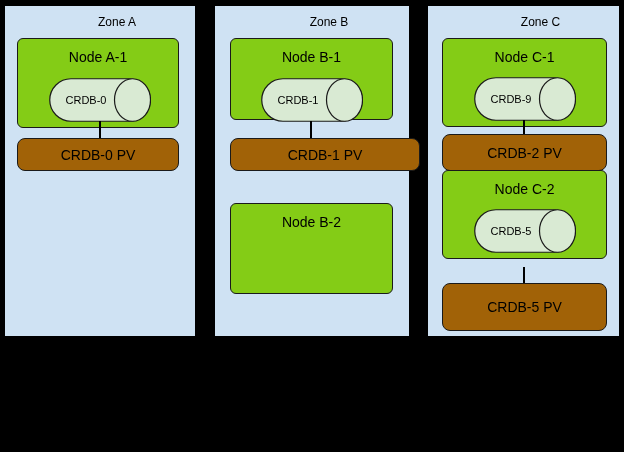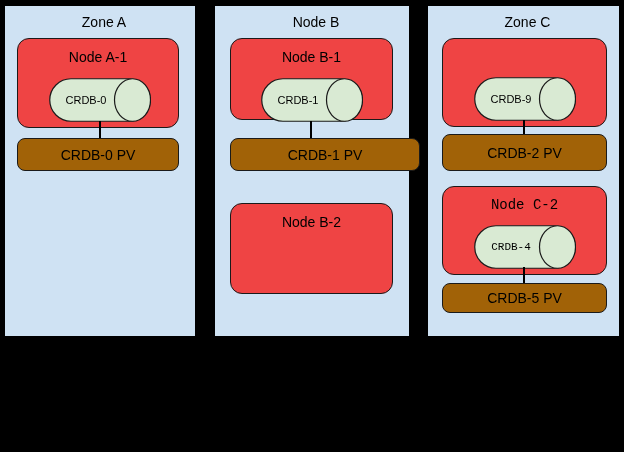--- a/index.html
+++ b/index.html
@@ -8,26 +8,26 @@
     font-family:"Liberation Sans", sans-serif; color:#000; overflow:hidden;
   }
   .zone {
     position:absolute; top:4px; height:334px;
     background:#cfe2f3; border:2px solid #000; box-sizing:border-box;
   }
   .zone-a { left:3px;   width:194px; }
   .zone-b { left:213px; width:198px; }
   .zone-c { left:426px; width:195px; }
   .zone-title {
-    position:absolute; top:8px; left:4px; width:100%;
-    text-align:center; font-size:14px; line-height:16px;
+    position:absolute; top:8px; left:17px; width:100%;
+    text-align:center; font-size:12px; line-height:16px;
   }
   .node {
-    position:absolute; background:#ef4444; border:1px solid #1a1a1a;
-    border-radius:12px; box-sizing:border-box;
+    position:absolute; background:#84cc16; border:1px solid #1a1a1a;
+    border-radius:6px; box-sizing:border-box;
   }
   .node-title {
     position:absolute; top:10px; left:0; width:100%;
     text-align:center; font-size:14px; line-height:16px;
   }
   .cyl { position:absolute; width:102px; height:44px; }
   .cyl svg { display:block; }
   .cyl-label {
     position:absolute; top:0; left:2px; width:70px; height:44px;
     display:flex; align-items:center; justify-content:center;
@@ -49,24 +49,24 @@
   .zone-b .node-1   { left:15px; top:32px;  width:163px; height:82px;text-decoration:underline; }
   .zone-b .cyl      { left:30px; top:39px; }
   .zone-b .conn-1   { left:95px; top:115px; height:19px; }
   .zone-b .pv-1     { left:15px; top:132px; width:190px; height:33px; }
   .zone-b .node-2   { left:15px; top:197px; width:163px; height:91px; }
   
   .zone-c .node-1   { left:14px; top:32px;  width:165px; height:89px; }
   .zone-c .node-1 .cyl { left:31px; top:38px; }
   .zone-c .conn-1   { left:95px; top:114px; height:15px; }
   .zone-c .pv-1     { left:14px; top:128px; width:165px; height:37px; }
-  .zone-c .node-2   { left:14px; top:180px; width:165px; height:89px;font-family:Liberation Mono, monospace; }
+  .zone-c .node-2   { left:14px; top:164px; width:165px; height:89px; }
   .zone-c .node-2 .cyl { left:31px; top:38px; }
   .zone-c .conn-2   { left:95px; top:261px; height:16px; }
-  .zone-c .pv-2     { left:14px; top:277px; width:165px; height:30px; }
+  .zone-c .pv-2     { left:14px; top:277px; width:165px; height:48px; }
 </style>
 </head>
 <body>
 
 <div class="canvas">
 
   <div class="zone zone-a">
     <div class="zone-title">Zone A</div>
     <div class="node node-1">
       <div class="node-title">Node A-1</div>
@@ -78,21 +78,21 @@
         <div class="cyl-label">CRDB-0</div>
       </div>
     </div>
     <div class="connector conn-1"></div>
     <div class="pv pv-1">
       <span>CRDB-0 PV</span>
     </div>
   </div>
 
   <div class="zone zone-b">
-    <div class="zone-title">Node B</div>
+    <div class="zone-title">Zone B</div>
     <div class="node node-1">
       <div class="node-title">Node B-1</div>
       <div class="cyl">
         <svg width="102" height="44" viewBox="0 0 102 44">
           <rect x="0.75" y="0.75" width="100.5" height="42.5" rx="21.25" fill="#d9ead3" stroke="#1a1a1a" stroke-width="1.2"></rect>
           <ellipse cx="83.5" cy="22" rx="18" ry="21.25" fill="#d9ead3" stroke="#1a1a1a" stroke-width="1.2"></ellipse>
         </svg>
         <div class="cyl-label">CRDB-1</div>
       </div>
     </div>
@@ -101,40 +101,41 @@
       <span>CRDB-1 PV</span>
     </div>
     <div class="node node-2">
       <div class="node-title">Node B-2</div>
     </div>
   </div>
 
   <div class="zone zone-c">
     <div class="zone-title">Zone C</div>
     <div class="node node-1">
+      <div class="node-title">Node C-1</div>
       <div class="cyl">
         <svg width="102" height="44" viewBox="0 0 102 44">
           <rect x="0.75" y="0.75" width="100.5" height="42.5" rx="21.25" fill="#d9ead3" stroke="#1a1a1a" stroke-width="1.2"></rect>
           <ellipse cx="83.5" cy="22" rx="18" ry="21.25" fill="#d9ead3" stroke="#1a1a1a" stroke-width="1.2"></ellipse>
         </svg>
         <div class="cyl-label">CRDB-9</div>
       </div>
     </div>
     <div class="connector conn-1"></div>
     <div class="pv pv-1">
       <span>CRDB-2 PV</span>
     </div>
     <div class="node node-2">
       <div class="node-title">Node C-2</div>
       <div class="cyl">
         <svg width="102" height="44" viewBox="0 0 102 44">
           <rect x="0.75" y="0.75" width="100.5" height="42.5" rx="21.25" fill="#d9ead3" stroke="#1a1a1a" stroke-width="1.2"></rect>
           <ellipse cx="83.5" cy="22" rx="18" ry="21.25" fill="#d9ead3" stroke="#1a1a1a" stroke-width="1.2"></ellipse>
         </svg>
-        <div class="cyl-label">CRDB-4</div>
+        <div class="cyl-label">CRDB-5</div>
       </div>
     </div>
     <div class="connector conn-2"></div>
     <div class="pv pv-2">
       <span>CRDB-5 PV</span>
     </div>
   </div>
 
 </div>
 

